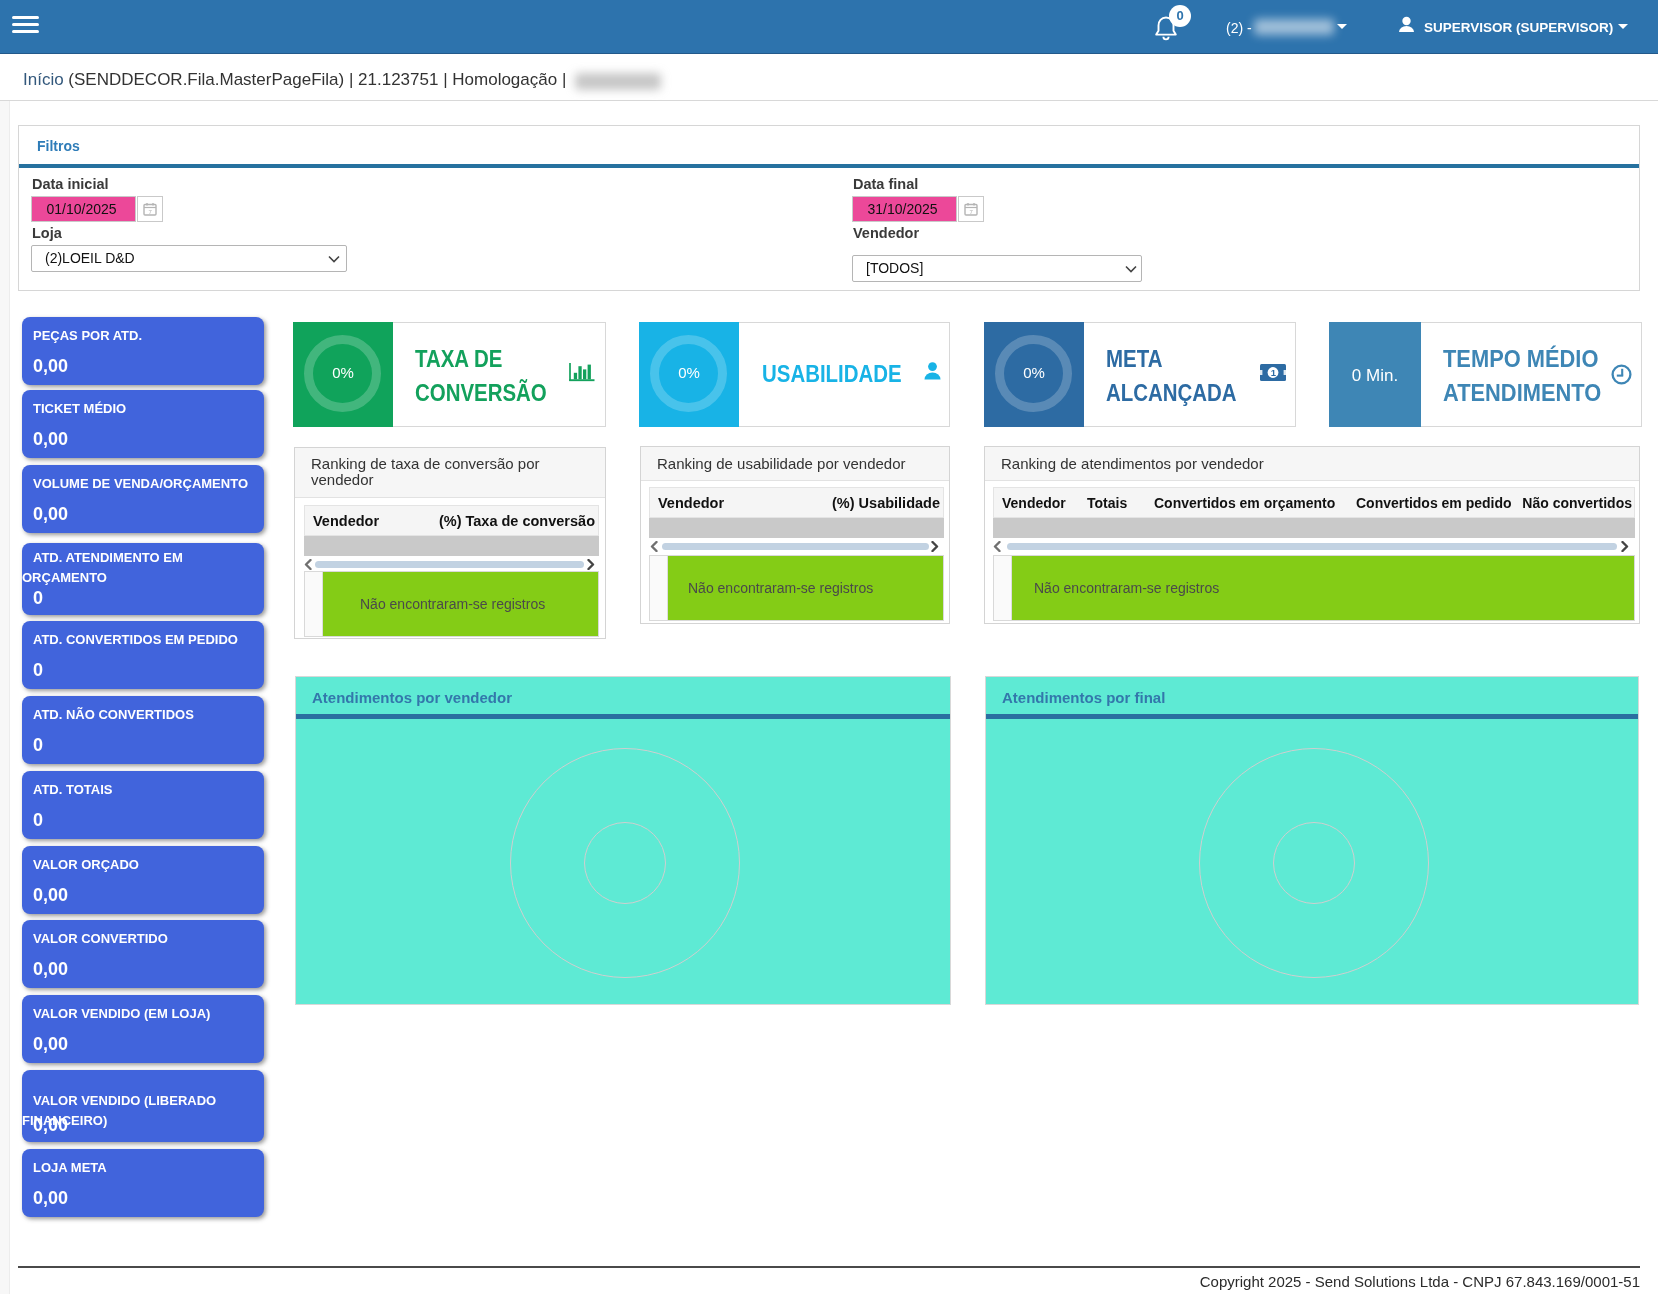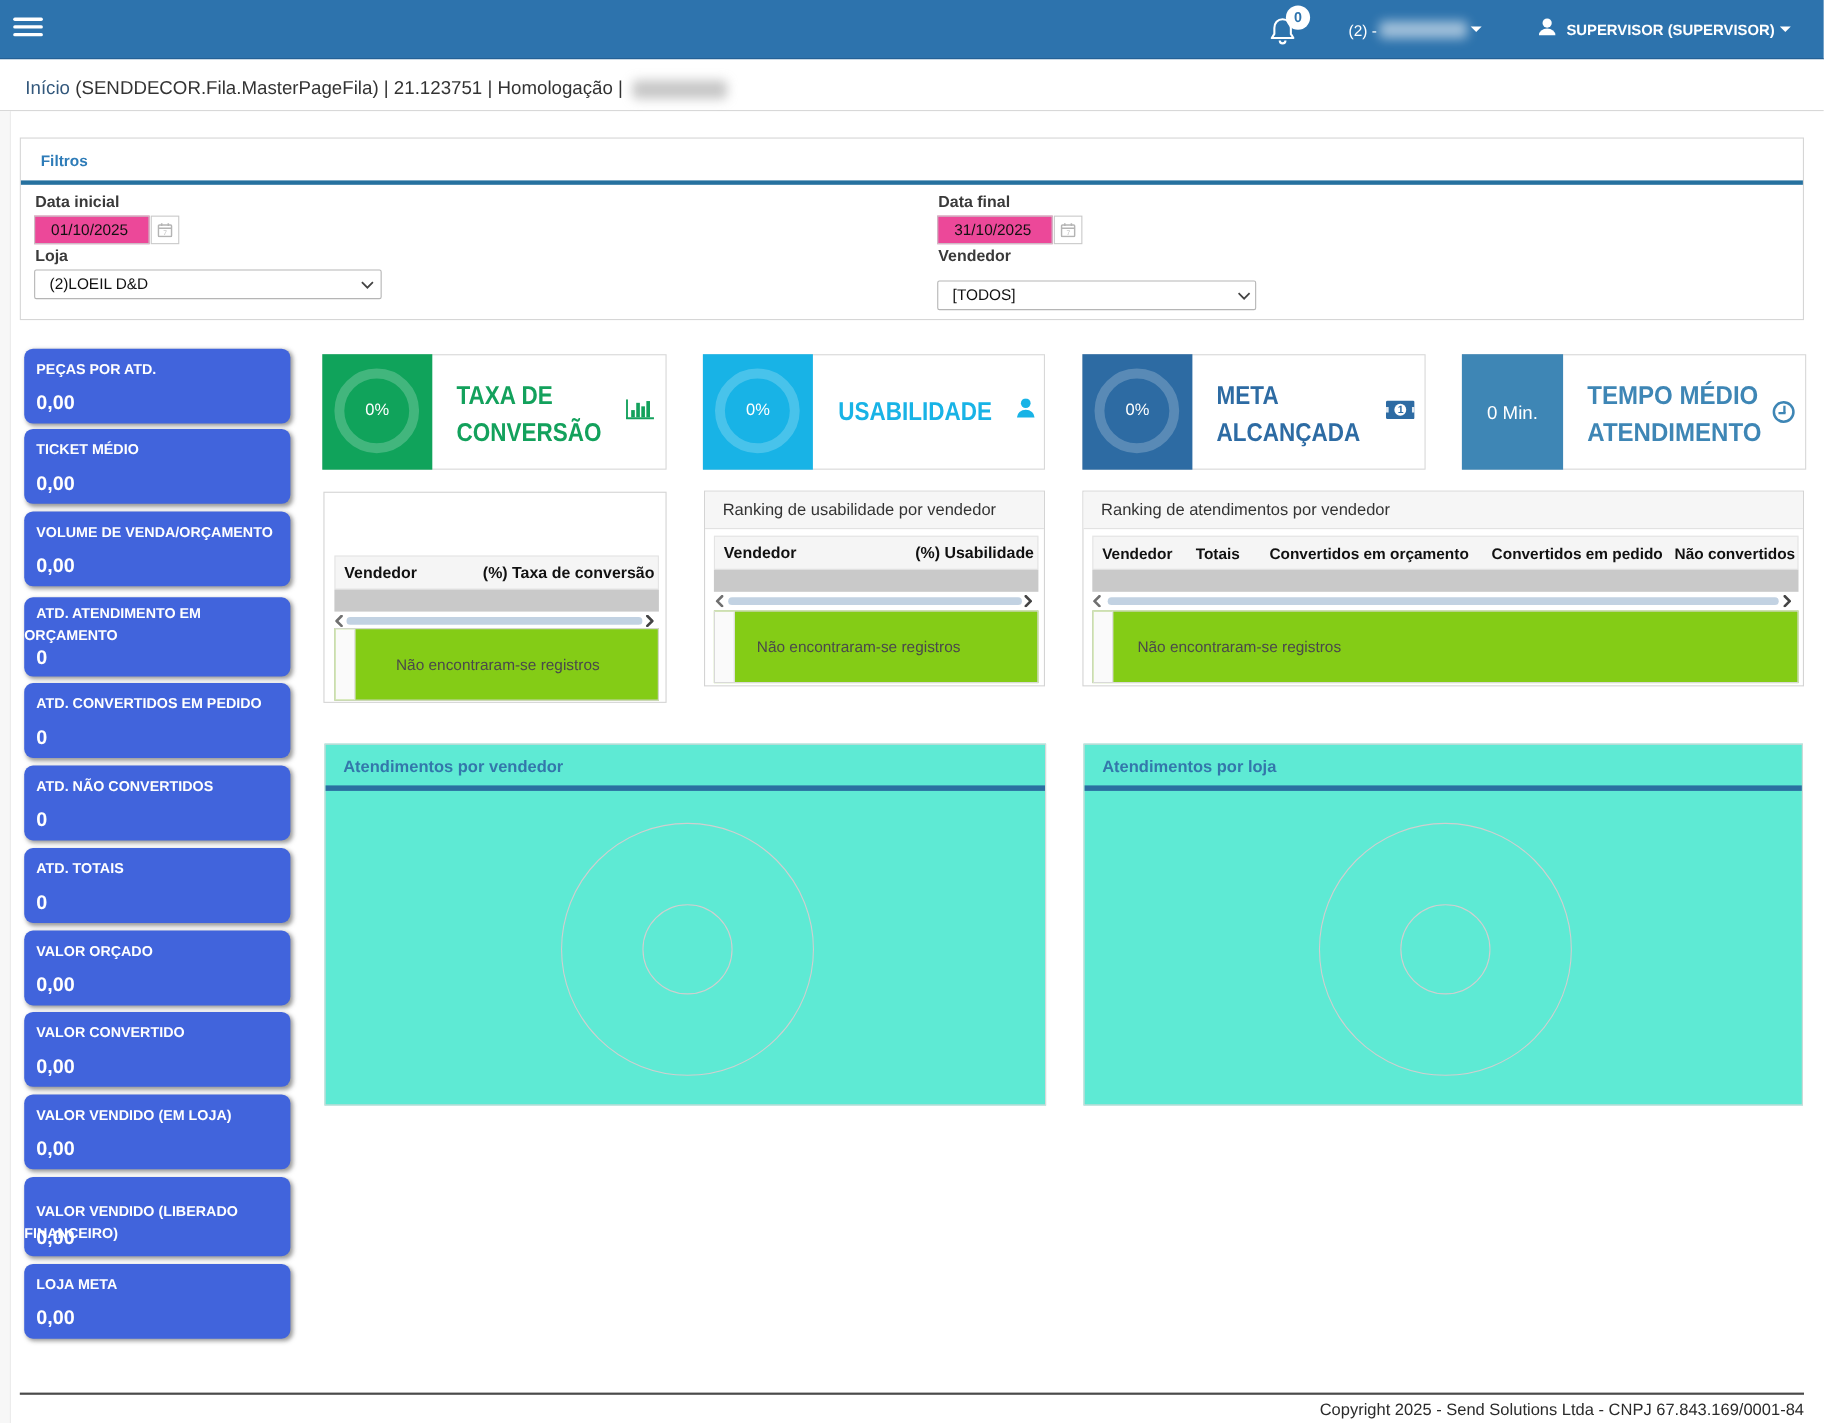--- a/index.html
+++ b/index.html
@@ -238,20 +238,21 @@
   </div>
   <div class="ktitle" style="left:113px; top:19px; color:#3e86b5; transform:scaleX(0.93);">TEMPO MÉDIO<br>ATENDIMENTO</div>
   <svg class="kicon" style="left:281px; top:41px;" width="21" height="21" viewBox="0 0 21 21">
     <circle cx="10.5" cy="10.5" r="8.9" fill="none" stroke="#3e86b5" stroke-width="2.3"></circle>
     <line x1="11.2" y1="11.6" x2="11.2" y2="4.8" stroke="#3e86b5" stroke-width="2.1"></line>
     <line x1="12.2" y1="11.6" x2="5.8" y2="11.6" stroke="#3e86b5" stroke-width="2.1"></line>
   </svg>
 </div>
 
 <div class="rpanel" style="left:294px; top:447px; width:312px; height:192px;">
+  <div class="rtitle" style="height:50px; line-height:16px;">Ranking de taxa de conversão por<br>vendedor</div>
   <div class="rtable" style="left:9px; top:57px; width:295px; height:51px;">
     <div class="rthead">
       <span class="c" style="left:8px;">Vendedor</span>
       <span class="c" style="right:3px;">(%) Taxa de conversão</span>
     </div>
     <div class="rgray"></div>
   </div>
   <div class="rscroll" style="top:112px;">
     <svg class="rarrow" style="left:9px;" viewBox="0 0 8 11">
         <path d="M6.5 1 L2 5.5 L6.5 10" fill="none" stroke="#707070" stroke-width="2.4" stroke-linecap="round" stroke-linejoin="round"></path>
@@ -320,22 +321,22 @@
 
 <div class="cpanel" style="left:295px; width:656px;">
   <div class="ct">Atendimentos por vendedor</div>
   <div class="cbar"></div>
   <svg class="abs" style="left:0; top:42px;" width="654" height="285" viewBox="0 0 654 285">
     <circle cx="329" cy="144" r="114.5" fill="none" stroke="#cfcfcf" stroke-width="1"></circle>
     <circle cx="329" cy="144" r="40.5" fill="none" stroke="#cfcfcf" stroke-width="1"></circle>
   </svg>
 </div>
 <div class="cpanel" style="left:985px; width:654px;">
-  <div class="ct">Atendimentos por loja</div>
+  <div class="ct">Atendimentos por final</div>
   <div class="cbar"></div>
   <svg class="abs" style="left:0; top:42px;" width="652" height="285" viewBox="0 0 652 285">
     <circle cx="328" cy="144" r="114.5" fill="none" stroke="#cfcfcf" stroke-width="1"></circle>
     <circle cx="328" cy="144" r="40.5" fill="none" stroke="#cfcfcf" stroke-width="1"></circle>
   </svg>
 </div>
 
 <div id="footline"></div>
-<div id="foottxt">Copyright 2025 - Send Solutions Ltda - CNPJ 67.843.169/0001-84</div>
+<div id="foottxt">Copyright 2025 - Send Solutions Ltda - CNPJ 67.843.169/0001-51</div>
 
 </body></html>

